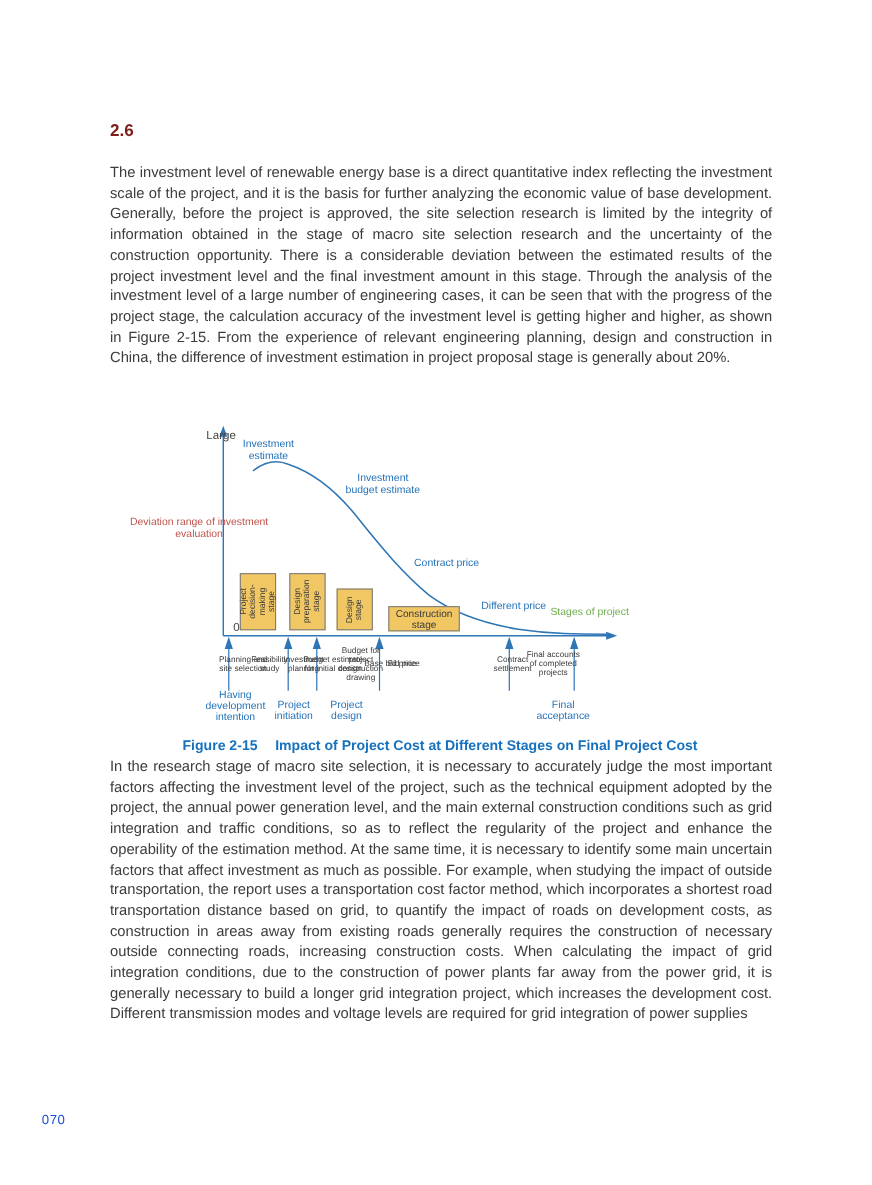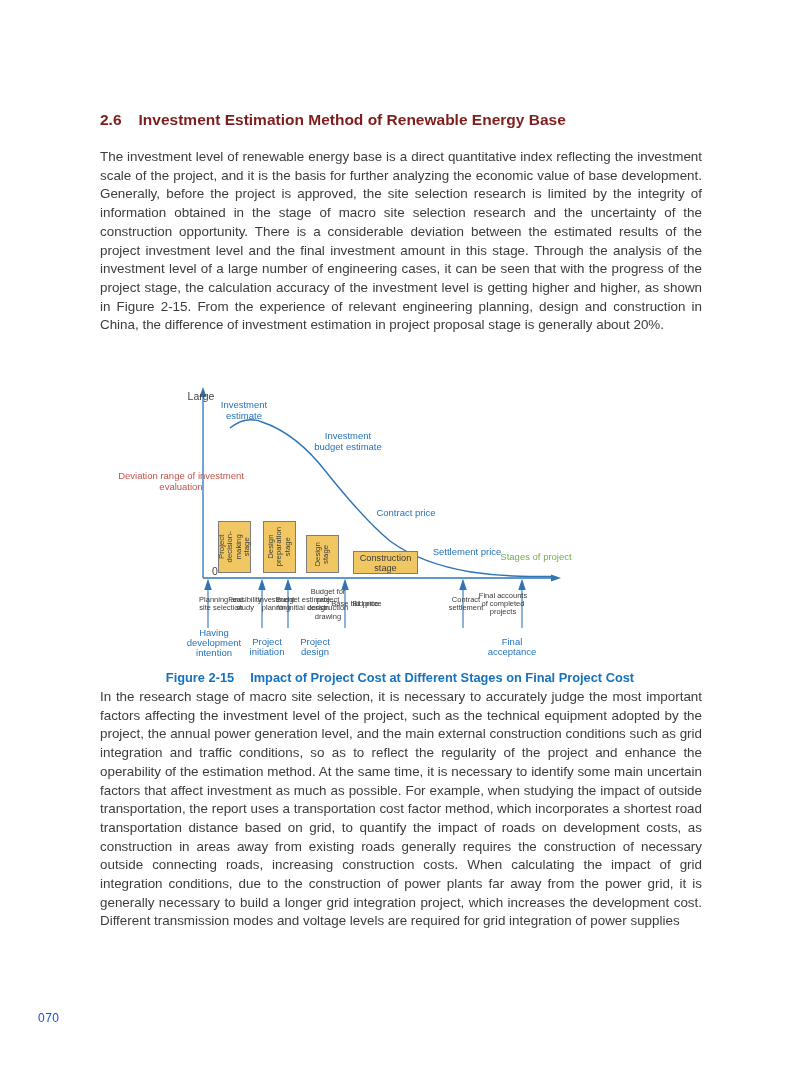--- a/index.html
+++ b/index.html
@@ -25,21 +25,20 @@
   .caption{left:96px;top:670px;width:608px;text-align:center;font-weight:bold;font-size:12.8px;color:#1671be;}
   .caption .cap-label{margin-right:16px;}
   .pagenum{left:38px;top:1011px;font-size:12px;color:#1d4ed8;letter-spacing:0.5px;}
   svg{position:absolute;left:0;top:0;}
 </style>
 </head>
 <body>
 
 <div class="abs heading">
   <span>2.6</span>
-  <span>Investment Estimation Method of Renewable Energy Base</span>
 </div>
 
 <div class="abs para" id="para1">The investment level of renewable energy base is a direct quantitative index reflecting the investment scale of the project, and it is the basis for further analyzing the economic value of base development. Generally, before the project is approved, the site selection research is limited by the integrity of information obtained in the stage of macro site selection research and the uncertainty of the construction opportunity. There is a considerable deviation between the estimated results of the project investment level and the final investment amount in this stage. Through the analysis of the investment level of a large number of engineering cases, it can be seen that with the progress of the project stage, the calculation accuracy of the investment level is getting higher and higher, as shown in Figure 2-15. From the experience of relevant engineering planning, design and construction in China, the difference of investment estimation in project proposal stage is generally about 20%.</div>
 
 <div class="abs fig">
 
   <svg width="480" height="288" viewBox="0 0 480 288">
 
     <line x1="53" y1="193" x2="53" y2="10" stroke="#2e75b6" stroke-width="1.3"></line>
     <polygon points="53,2 49.4,12 56.6,12" fill="#2e75b6"></polygon>
@@ -69,21 +68,21 @@
   <div class="lbl axis-end" style="left:41px;top:186px;">0</div>
   <div class="lbl ylab rot" style="left:31px;top:96px;">Deviation range of investment
 evaluation</div>
   <div class="lbl curve-lbl green" style="left:386px;top:172px;">Stages of project</div>
 
   <div class="lbl curve-lbl blue" style="left:94px;top:25px;">Investment
 estimate</div>
   <div class="lbl curve-lbl blue" style="left:198px;top:56px;">Investment
 budget estimate</div>
   <div class="lbl curve-lbl blue" style="left:256px;top:128px;">Contract price</div>
-  <div class="lbl curve-lbl blue" style="left:317px;top:167px;">Settlement price</div>
+  <div class="lbl curve-lbl blue" style="left:317px;top:167px;">Different price</div>
 
   <div class="stagebox" style="left:68px;top:136px;width:33px;height:52px;">
     <span class="txt rot-inner" style="transform:rotate(-90deg);white-space:pre-line;">Project
 decision-
 making stage</span>
   </div>
   <div class="stagebox" style="left:113px;top:136px;width:33px;height:52px;">
     <span class="txt" style="transform:rotate(-90deg);white-space:pre-line;">Design
 preparation
 stage</span>

